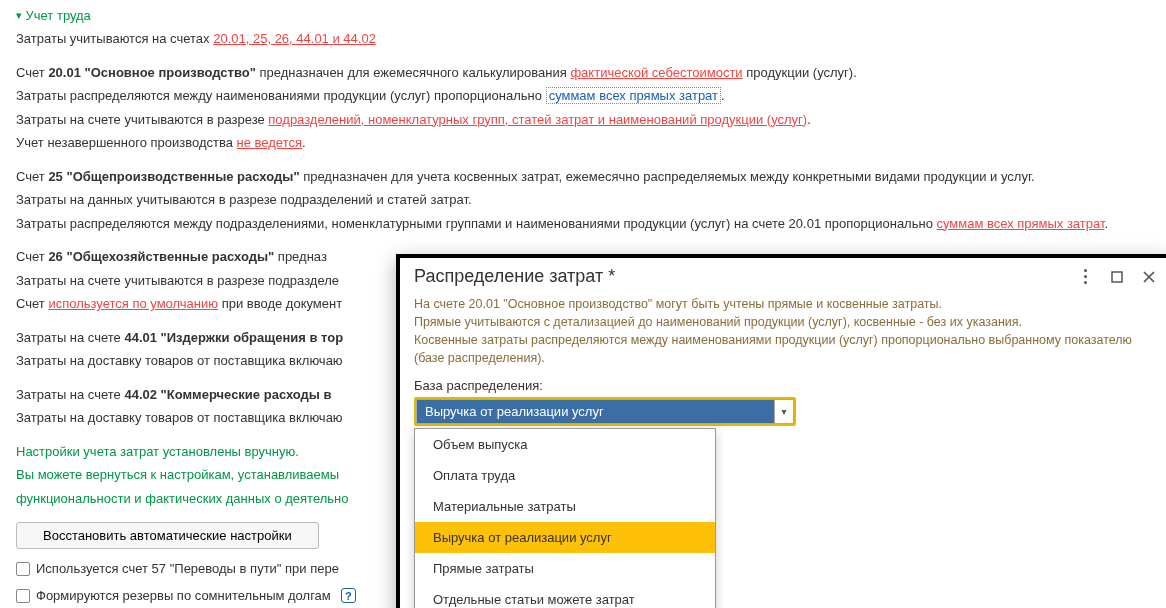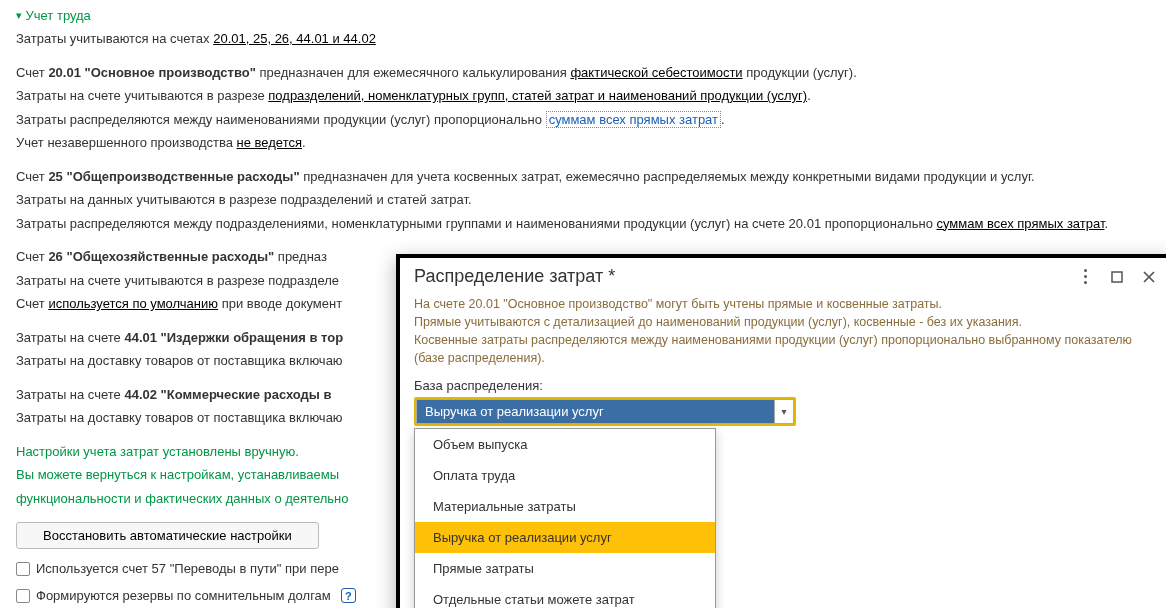--- a/index.html
+++ b/index.html
@@ -20,21 +20,21 @@
     gap: 4px;
     margin-bottom: 6px;
   }
   .section-header::before {
     content: "▾";
     font-size: 11px;
   }
   .para { margin: 4px 0; line-height: 1.5; }
   .block { margin: 14px 0; }
   a.u, .u {
-    color: #000000;
+    color: #ef4444;
     text-decoration: underline;
     cursor: pointer;
   }
   .u-dotted-box {
     color: #1a5fb4;
     border: 1px dotted #888;
     padding: 0 2px;
     cursor: pointer;
   }
   .green { color: #009646; }
@@ -182,22 +182,22 @@
 <div class="section-header">
   <span>Учет труда</span>
 </div>
 
 <div class="para">
   <span>Затраты учитываются на счетах </span><span class="u">20.01, 25, 26, 44.01 и 44.02</span>
 </div>
 
 <div class="block">
   <div class="para"><span>Счет </span><b>20.01 "Основное производство"</b><span> предназначен для ежемесячного калькулирования </span><span class="u">фактической себестоимости</span><span> продукции (услуг).</span></div>
+  <div class="para"><span>Затраты распределяются между наименованиями продукции (услуг) пропорционально </span><span class="u-dotted-box">суммам всех прямых затрат</span><span>.</span></div>
   <div class="para"><span>Затраты на счете учитываются в разрезе </span><span class="u">подразделений, номенклатурных групп, статей затрат и наименований продукции (услуг)</span><span>.</span></div>
-  <div class="para"><span>Затраты распределяются между наименованиями продукции (услуг) пропорционально </span><span class="u-dotted-box">суммам всех прямых затрат</span><span>.</span></div>
   <div class="para"><span>Учет незавершенного производства </span><span class="u">не ведется</span><span>.</span></div>
 </div>
 
 <div class="block">
   <div class="para"><span>Счет </span><b>25 "Общепроизводственные расходы"</b><span> предназначен для учета косвенных затрат, ежемесячно распределяемых между конкретными видами продукции и услуг.</span></div>
   <div class="para">Затраты на данных учитываются в разрезе подразделений и статей затрат.</div>
   <div class="para"><span>Затраты распределяются между подразделениями, номенклатурными группами и наименованиями продукции (услуг) на счете 20.01 пропорционально </span><span class="u">суммам всех прямых затрат</span><span>.</span></div>
 </div>
 
 <div class="block">

